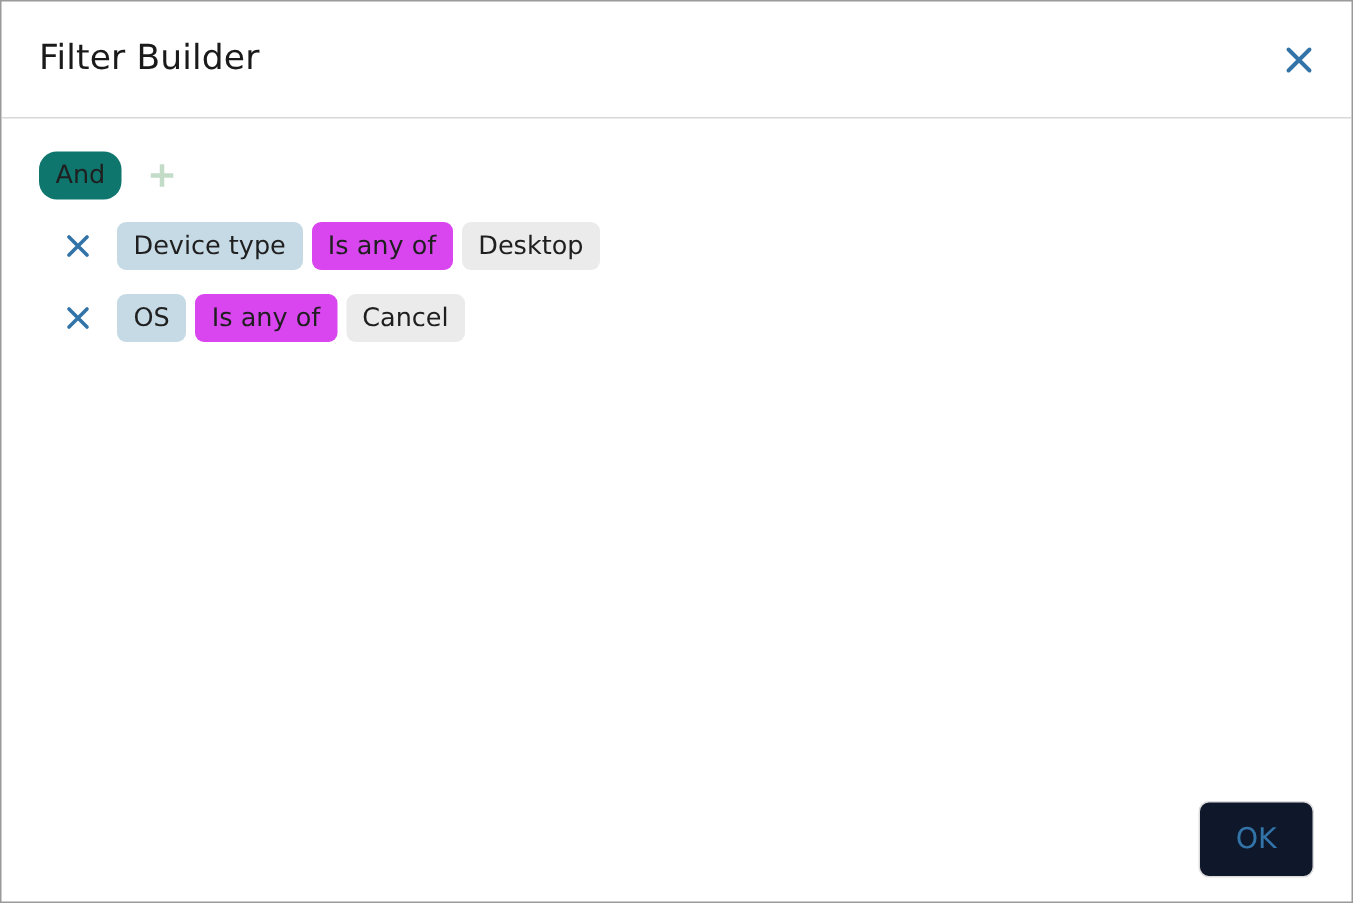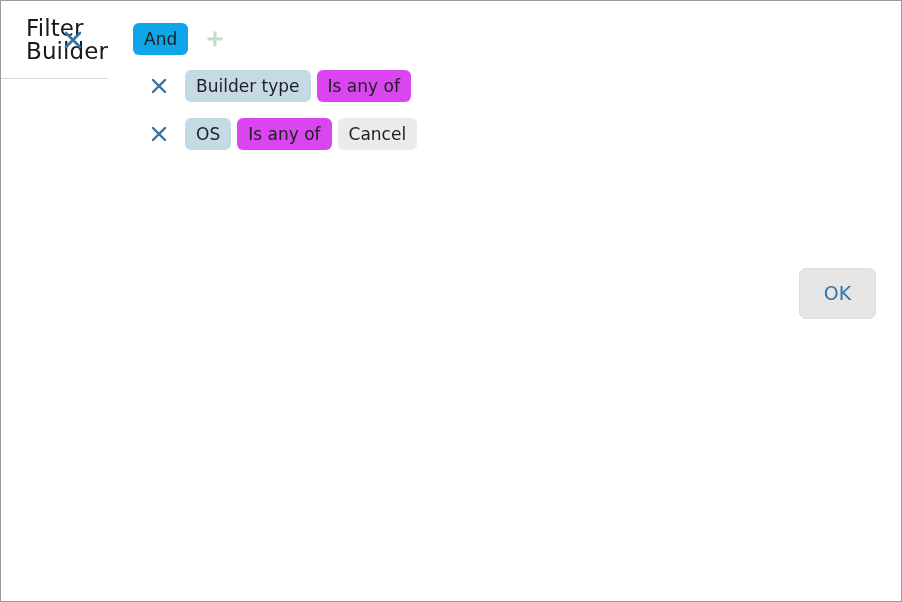--- a/index.html
+++ b/index.html
@@ -13,21 +13,21 @@
   }
 
   .dialog {
     position: relative;
     width: 902px;
     height: 602px;
     box-sizing: border-box;
     background: #ffffff;
     border: 1px solid #9a9a9a;
     display: flex;
-    flex-direction: row;
+    flex-direction: column;
     overflow: hidden;
   }
 
   
   .dialog-header {
     position: relative;
     height: 78px;
     flex: 0 0 78px;
     box-sizing: border-box;
     border-bottom: 1px solid #d8d8d8;
@@ -83,21 +83,22 @@
     color: #1f1f1f;
     line-height: 1;
     padding: 0 11px;
     height: 32px;
     cursor: pointer;
     white-space: nowrap;
     border: none;
     font-family: inherit;
   }
   .chip-group {
-    background: #0ea5e9;
+    background: #0f766e;
+    border-radius: 12px;
   }
   .add-condition {
     margin-left: 14px;
     width: 26px;
     height: 26px;
     display: inline-flex;
     align-items: center;
     justify-content: center;
     background: transparent;
     border: none;
@@ -152,21 +153,21 @@
     justify-content: flex-end;
     align-items: center;
     padding: 0 25px 16px 25px;
     gap: 16px;
   }
   .footer-button {
     box-sizing: border-box;
     min-width: 77px;
     height: 51px;
     padding: 0 22px;
-    background: #e5e5e5;
+    background: #0f172a;
     border: 1px solid #dcdcdc;
     border-radius: 7px;
     color: #3273a8;
     font-size: 19px;
     font-family: inherit;
     cursor: pointer;
     line-height: 1;
   }
   .footer-button.cancel { min-width: 112px; }
 </style>
@@ -202,22 +203,23 @@
     <ul class="condition-list">
 
       <li class="condition-row">
         <button class="remove-condition">
           <span>
             <svg width="20" height="20" viewBox="0 0 20 20" aria-hidden="true">
               <path d="M4 4 L16 16 M16 4 L4 16" stroke="#3273a8" stroke-width="2.4" stroke-linecap="round"></path>
             </svg>
           </span>
         </button>
-        <span class="chip chip-field">Builder type</span>
+        <span class="chip chip-field">Device type</span>
         <span class="chip chip-operator">Is any of</span>
+        <span class="chip chip-value">Desktop</span>
       </li>
 
       <li class="condition-row">
         <button class="remove-condition">
           <span>
             <svg width="20" height="20" viewBox="0 0 20 20" aria-hidden="true">
               <path d="M4 4 L16 16 M16 4 L4 16" stroke="#3273a8" stroke-width="2.4" stroke-linecap="round"></path>
             </svg>
           </span>
         </button>

